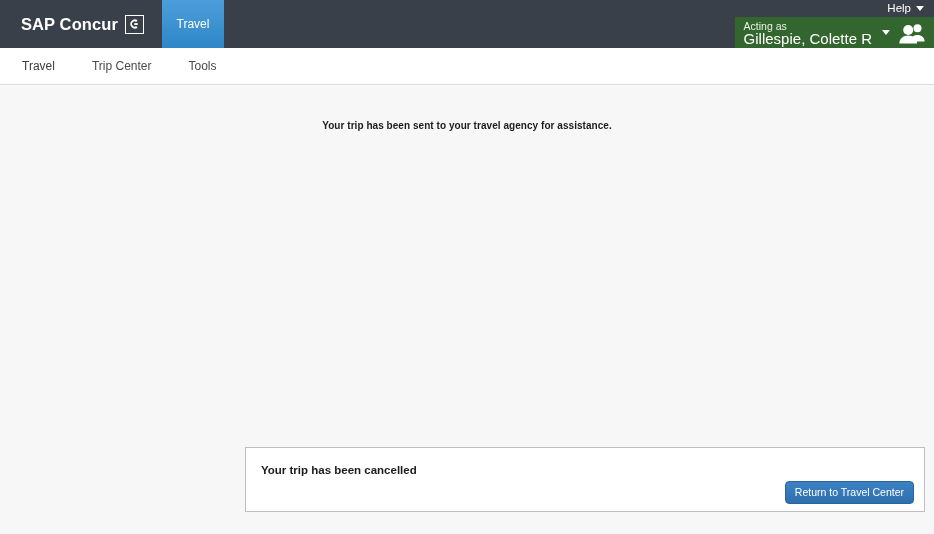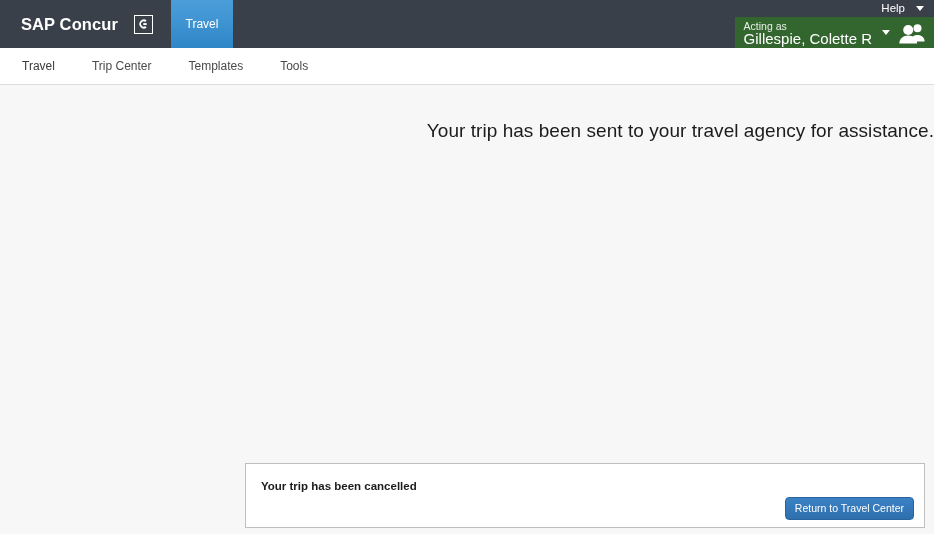--- a/index.html
+++ b/index.html
@@ -23,21 +23,21 @@
   .topbar {
     position: relative;
     height: 48px;
     background: #3a4049;
     display: flex;
     align-items: stretch;
   }
   .brand {
     display: flex;
     align-items: center;
-    gap: 16px;
+    gap: 7px;
     padding-left: 21px;
     padding-right: 18px;
     height: 48px;
   }
   .brand-text {
     color: #ffffff;
     font-size: 16.5px;
     font-weight: bold;
     letter-spacing: 0.1px;
     white-space: nowrap;
@@ -72,21 +72,21 @@
     align-items: flex-end;
     justify-content: flex-start;
     height: 48px;
   }
   .help-link {
     color: #ffffff;
     font-size: 11.5px;
     padding: 1px 10px 0 0;
     display: flex;
     align-items: center;
-    gap: 11px;
+    gap: 5px;
     cursor: pointer;
     line-height: 15px;
   }
   .caret-down {
     width: 0; height: 0;
     border-left: 4px solid transparent;
     border-right: 4px solid transparent;
     border-top: 5px solid #ffffff;
     display: inline-block;
   }
@@ -153,33 +153,33 @@
     pointer-events: none;
   }
 
   
   .content {
     position: relative;
     height: calc(534px - 48px - 38px);
     background: #f7f7f7;
   }
   .page-message {
-    text-align: right;
-    font-size: 19px;
-    font-weight: normal;
+    text-align: center;
+    font-size: 10px;
+    font-weight: bold;
     color: #1c1c1c;
     padding-top: 35px;
     letter-spacing: 0.05px;
   }
 
   
   .panel {
     position: absolute;
     left: 245px;
-    top: 378px;
+    top: 362px;
     width: 680px;
     height: 65px;
     background: #ffffff;
     border: 1px solid #bfbfbf;
   }
   .panel-text {
     font-size: 11.5px;
     font-weight: bold;
     color: #1c1c1c;
     padding: 16px 0 0 15px;
@@ -252,23 +252,20 @@
     <span>Travel</span>
     <span class="nav-caret">
       
     </span>
   </div>
 
   <div class="nav-item">
     <span>Trip Center</span>
   </div>
 
-  <div class="nav-item">
-    <span>Templates</span>
-  </div>
 
   <div class="nav-item">
     <span>Tools</span>
   </div>
 
 </div>
 
 <div class="content">
 
   <div class="page-message">Your trip has been sent to your travel agency for assistance.</div>

